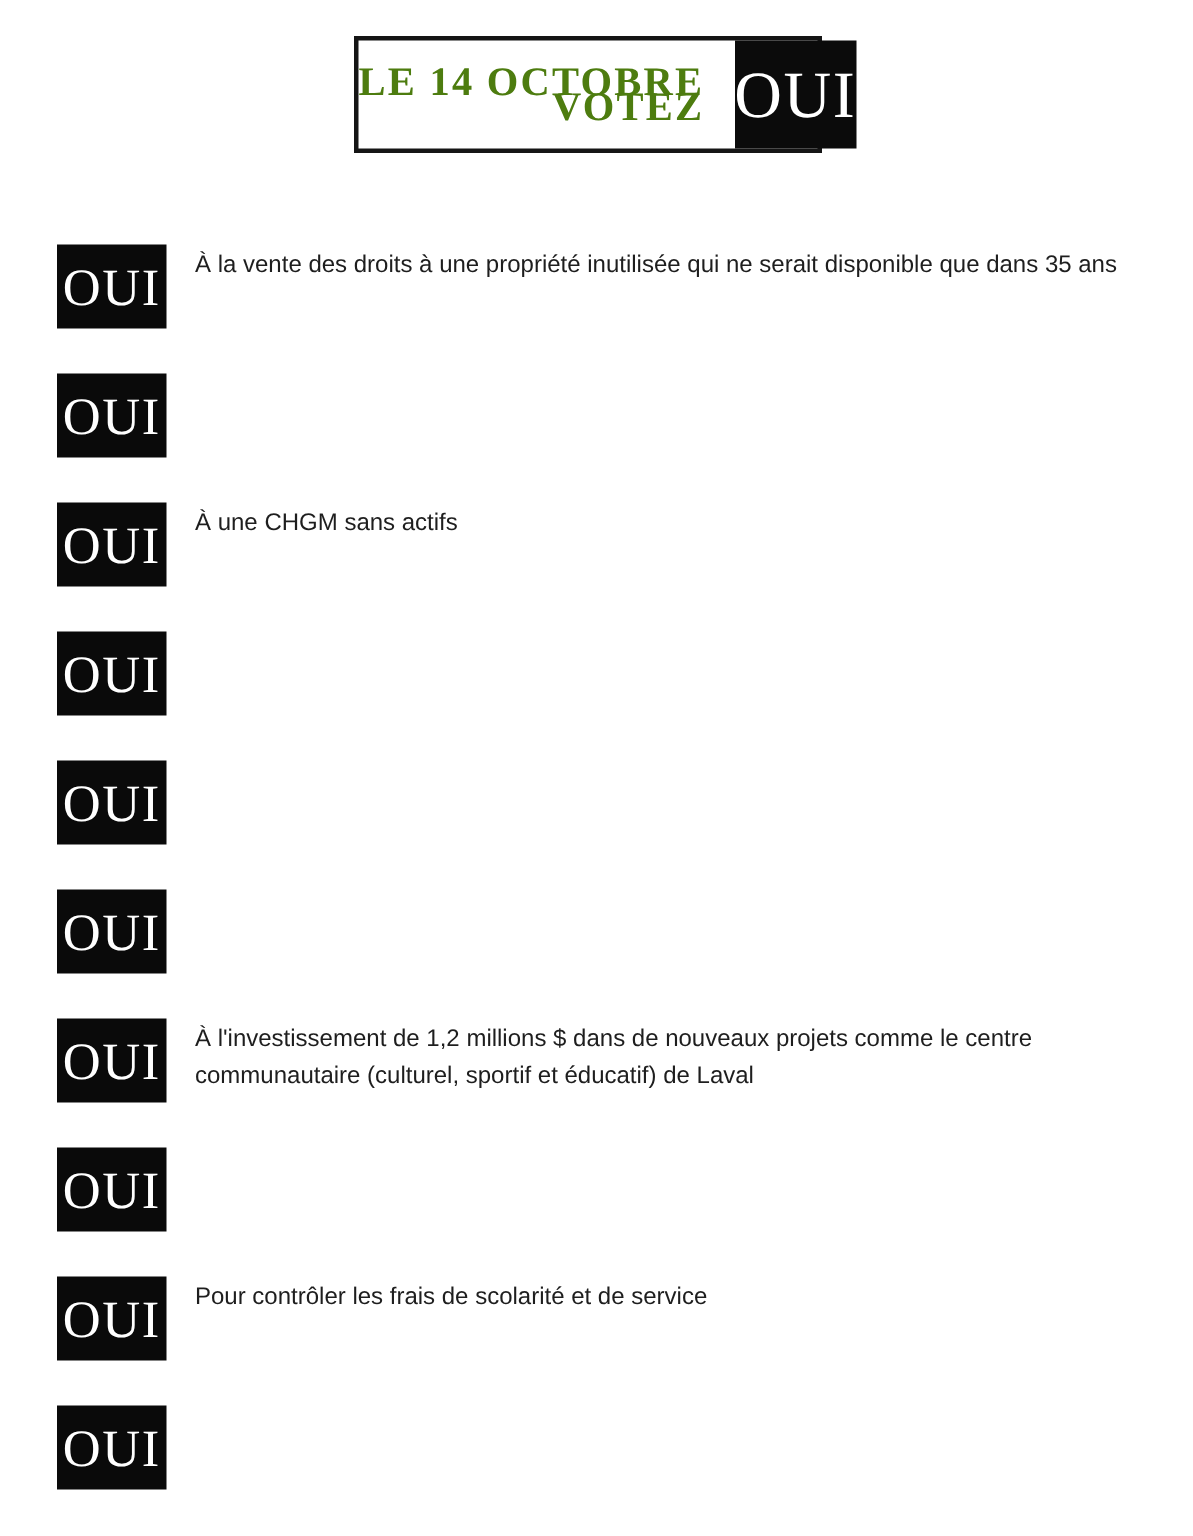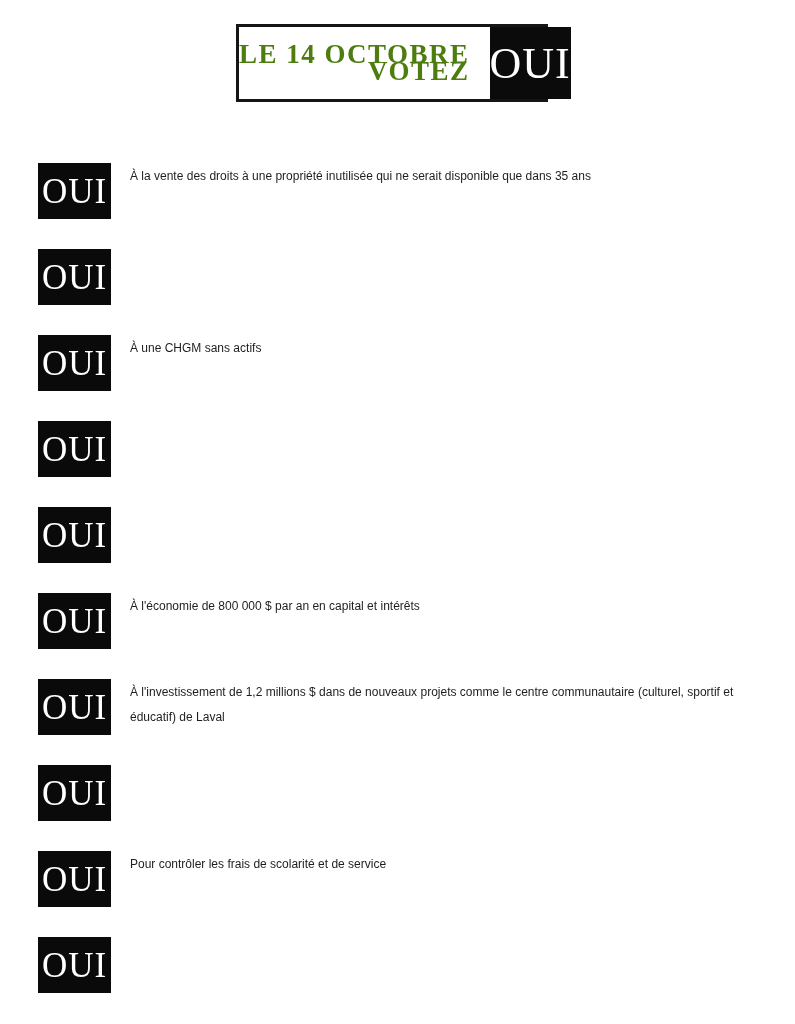--- a/index.html
+++ b/index.html
@@ -79,21 +79,21 @@
     justify-content: center;
   }
   .badge-text {
     color: #ffffff;
     font-family: "Liberation Serif", serif;
     font-size: 35px;
     letter-spacing: 1px;
     line-height: 1;
   }
   .item-text {
-    font-size: 12px;
+    font-size: 16px;
     line-height: 25px;
     color: #1e1e1e;
     max-width: 636px;
     padding-top: 1px;
   }
 </style>
 </head>
 <body>
 
 <div class="header-box">
@@ -136,21 +136,20 @@
   <div class="item">
     <div class="badge">
       <span class="badge-text">OUI</span>
     </div>
   </div>
 
   <div class="item">
     <div class="badge">
       <span class="badge-text">OUI</span>
     </div>
-    <div class="item-text">À l'économie de 800 000 $ par an en capital et intérêts</div>
   </div>
 
   <div class="item">
     <div class="badge">
       <span class="badge-text">OUI</span>
     </div>
     <div class="item-text">À l'investissement de 1,2 millions $ dans de nouveaux projets comme le centre communautaire (culturel, sportif et éducatif) de Laval</div>
   </div>
 
   <div class="item">

